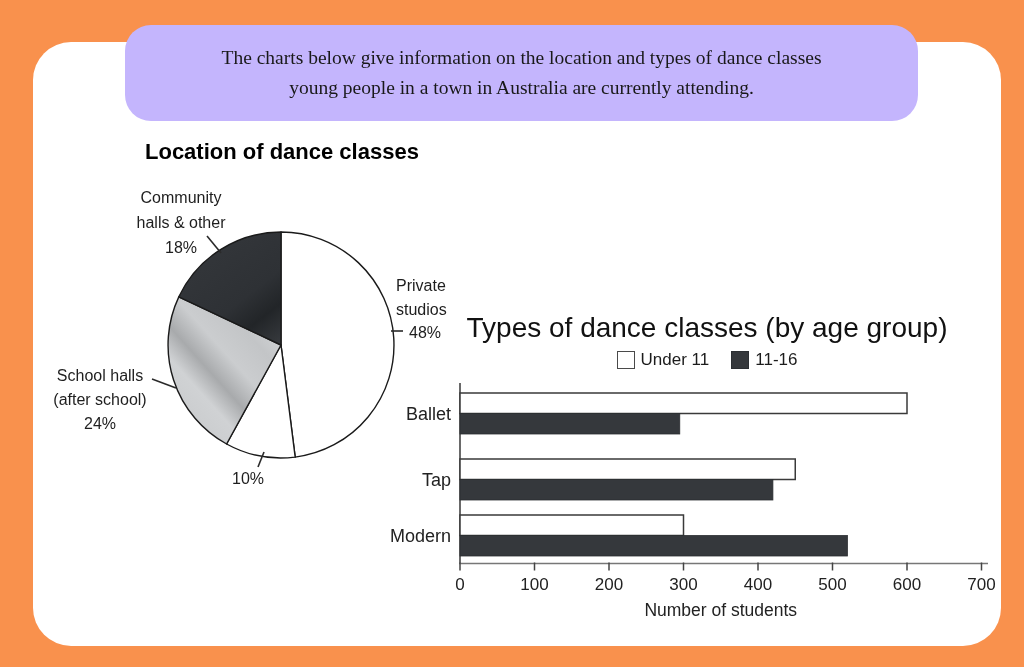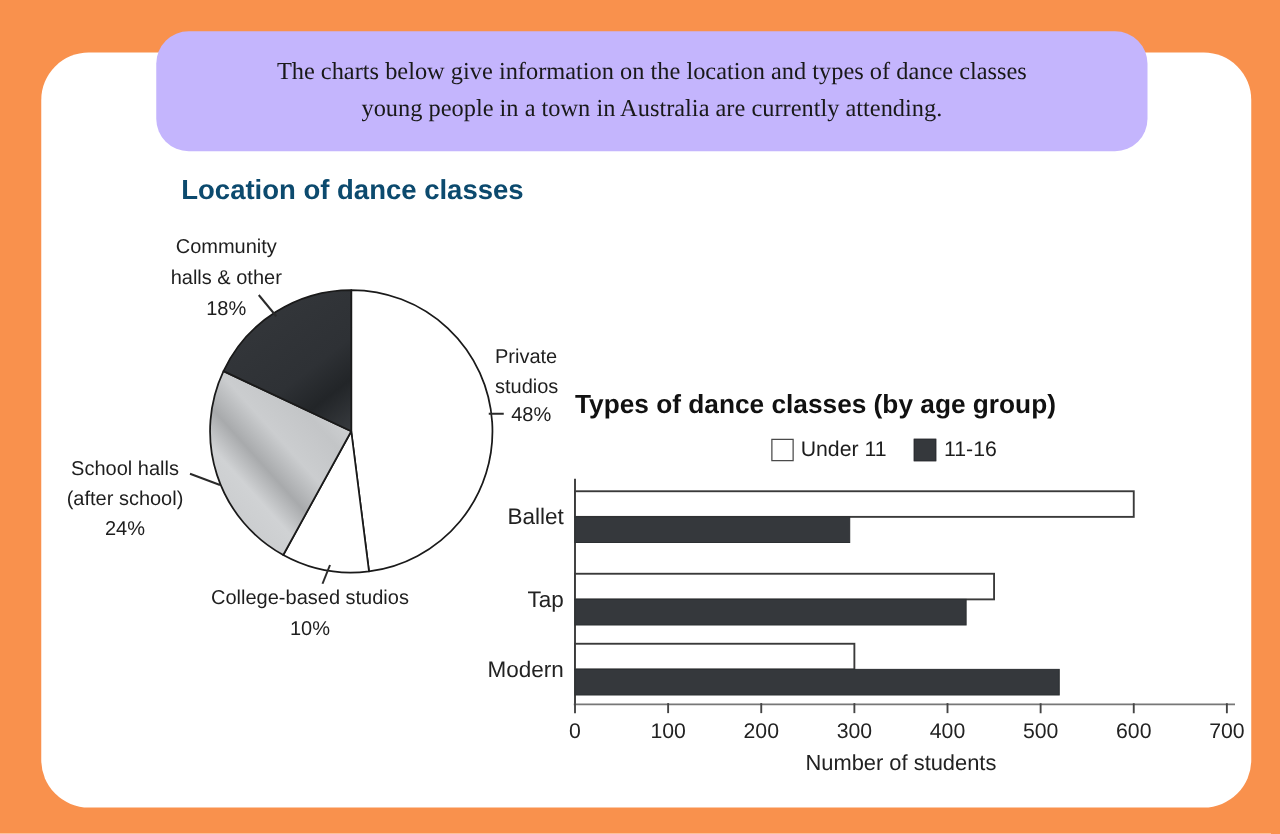--- a/index.html
+++ b/index.html
@@ -4,23 +4,23 @@
 <style>
   html,body{margin:0;padding:0;}
   .page{position:relative;width:1024px;height:667px;background:#f9914d;overflow:hidden;
         font-family:"Liberation Sans",sans-serif;}
   .card{position:absolute;left:33px;top:42px;width:968px;height:604px;background:#ffffff;
         border-radius:38px;}
   .prompt{position:absolute;left:125px;top:25px;width:793px;height:96px;background:#c4b5fd;
         border-radius:26px;display:flex;flex-direction:column;justify-content:center;
         align-items:center;gap:4px;z-index:3;}
   .prompt div{font-family:"Liberation Serif",serif;font-size:19.5px;color:#191919;line-height:26px;}
-  .pie-title{position:absolute;left:145px;top:139px;font-size:22px;font-weight:700;color:#0c4a6e;z-index:2;}
-  .bar-title{position:absolute;left:460px;top:312px;width:494px;
-        font-size:21px;font-weight:700;color:#111;z-index:2;}
+  .pie-title{position:absolute;left:145px;top:139px;font-size:22px;font-weight:700;color:#000000;z-index:2;}
+  .bar-title{position:absolute;left:460px;top:312px;width:494px;text-align:center;
+        font-size:28px;font-weight:400;color:#111;z-index:2;}
   .legend{position:absolute;left:460px;top:350px;width:494px;display:flex;justify-content:center;
         gap:22px;align-items:flex-start;z-index:2;}
   .legend-item{display:flex;align-items:center;gap:6px;font-size:17px;color:#1c1c1c;}
   .swatch{width:16px;height:16px;display:inline-block;}
   .pie-label{position:absolute;font-size:16px;color:#1e1e1e;z-index:2;}
   .pie-label div{white-space:nowrap;}
   svg{position:absolute;z-index:1;}
   #pieSvg{left:140px;top:210px;}
   #barSvg{left:380px;top:375px;}
   text{font-family:"Liberation Sans",sans-serif;fill:#222;}
@@ -69,21 +69,20 @@
       </g>
   </svg>
 
   <div id="pieLabels">
       <div class="pie-label" style="left: 396px; top: 274px; width: 78px; text-align: left; line-height: 23.5px;">
         <div>Private</div>
         <div>studios</div>
         <div style="padding-left: 13px;">48%</div>
       </div>
       <div class="pie-label" style="left: 138px; top: 466px; width: 220px; text-align: center; line-height: 25px;">
-        <div>College-based studios</div>
         <div>10%</div>
       </div>
       <div class="pie-label" style="left: 30px; top: 364px; width: 140px; text-align: center; line-height: 24px;">
         <div>School halls</div>
         <div>(after school)</div>
         <div>24%</div>
       </div>
       <div class="pie-label" style="left: 120px; top: 185px; width: 122px; text-align: center; line-height: 25px;">
         <div>Community</div>
         <div>halls &amp; other</div>

